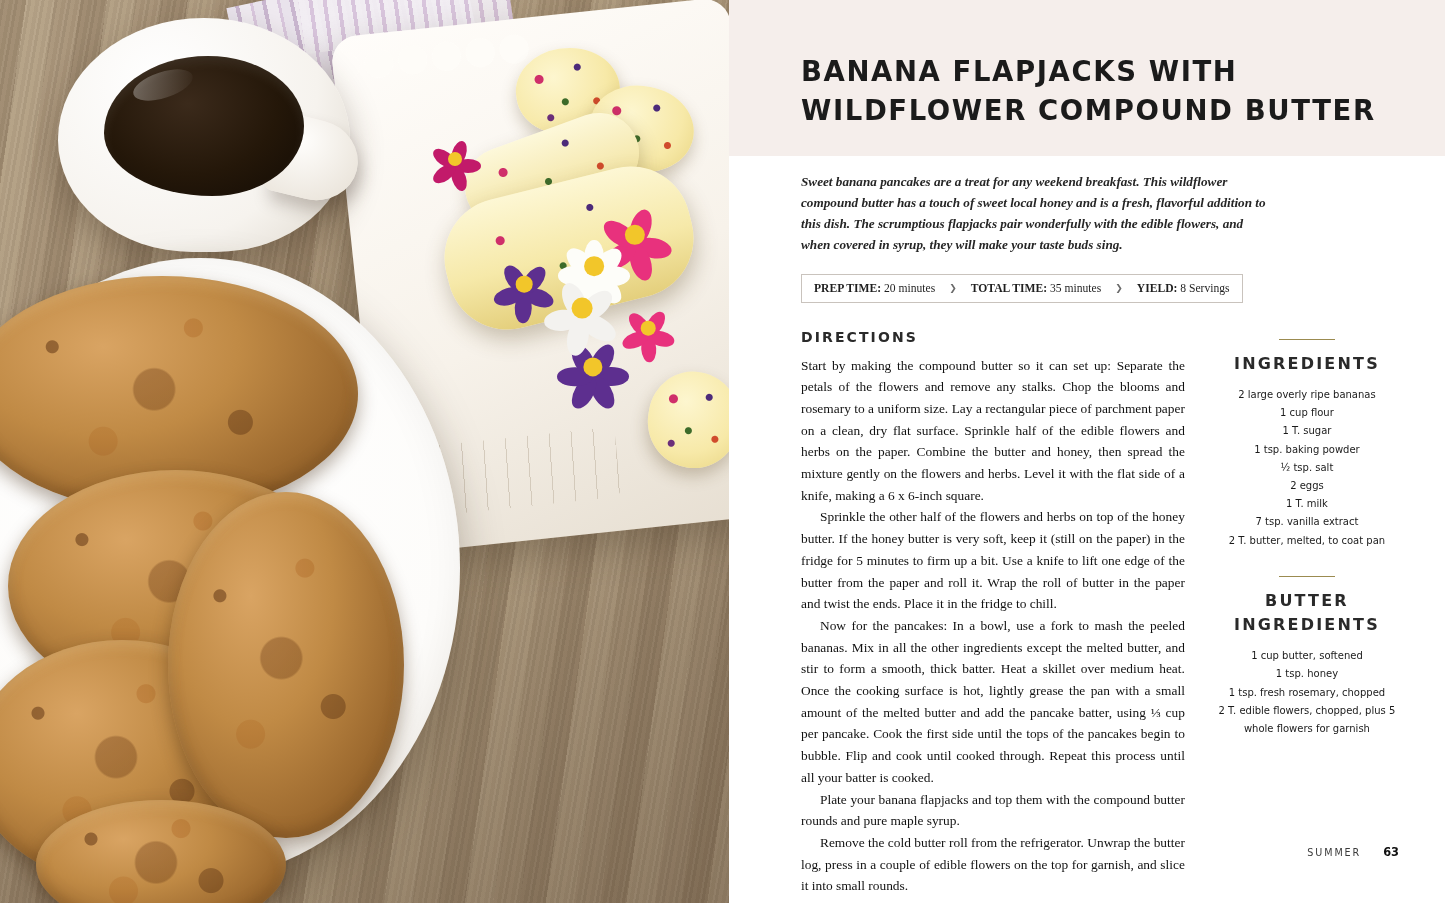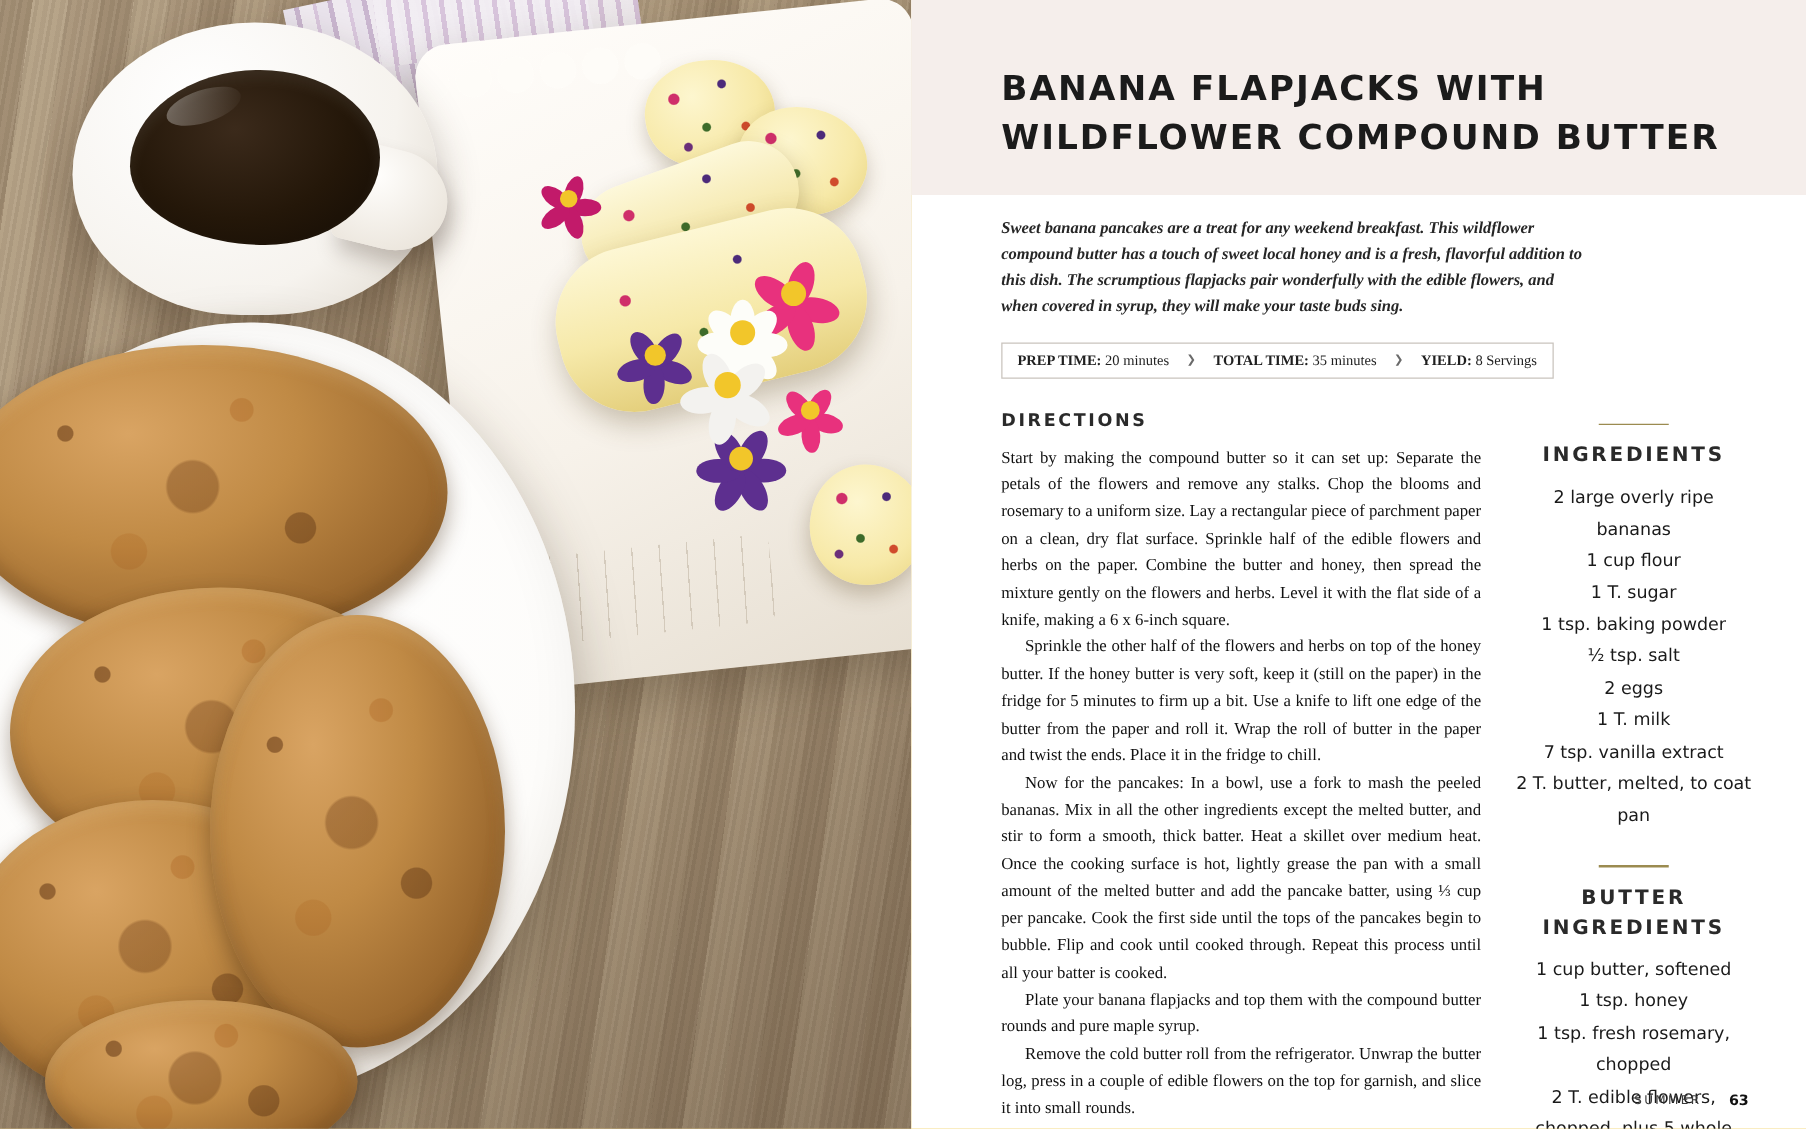--- a/index.html
+++ b/index.html
@@ -7,21 +7,21 @@
     margin: 0; padding: 0;
     width: 1445px; height: 903px;
     background: #ffffff;
     font-family: "Liberation Serif", serif;
     overflow: hidden;
   }
   .page {
     position: relative;
     width: 1445px; height: 903px;
     display: flex;
-    background: #eab308;
+    background: #7dd3fc;
   }
 
   
   .photo {
     position: relative;
     width: 729px; height: 903px;
     overflow: hidden;
     background: #a08d74;
   }
   .wood {
@@ -306,28 +306,28 @@
     letter-spacing: 2.2px;
     color: #2a2a2a;
     text-transform: uppercase;
     line-height: 1.5;
   }
   .ing-list {
     list-style: none; margin: 0; padding: 0;
   }
   .ing-list li {
     font-family: "DejaVu Sans", sans-serif;
-    font-size: 14px;
+    font-size: 10px;
     line-height: 1.82;
     color: #1a1a1a;
   }
   .ing-block + .ing-block { margin-top: 26px; }
   .footer {
     position: absolute;
-    right: 46px; bottom: 16px;
+    right: 46px; bottom: 44px;
     display: flex; align-items: center; gap: 22px;
     font-family: "DejaVu Sans", sans-serif;
   }
   .footer .season {
     font-size: 9.6px; letter-spacing: 1.9px; color: #3a3a3a;
   }
   .footer .pg {
     font-size: 11.4px; font-weight: 700; color: #111;
   }
 </style>

